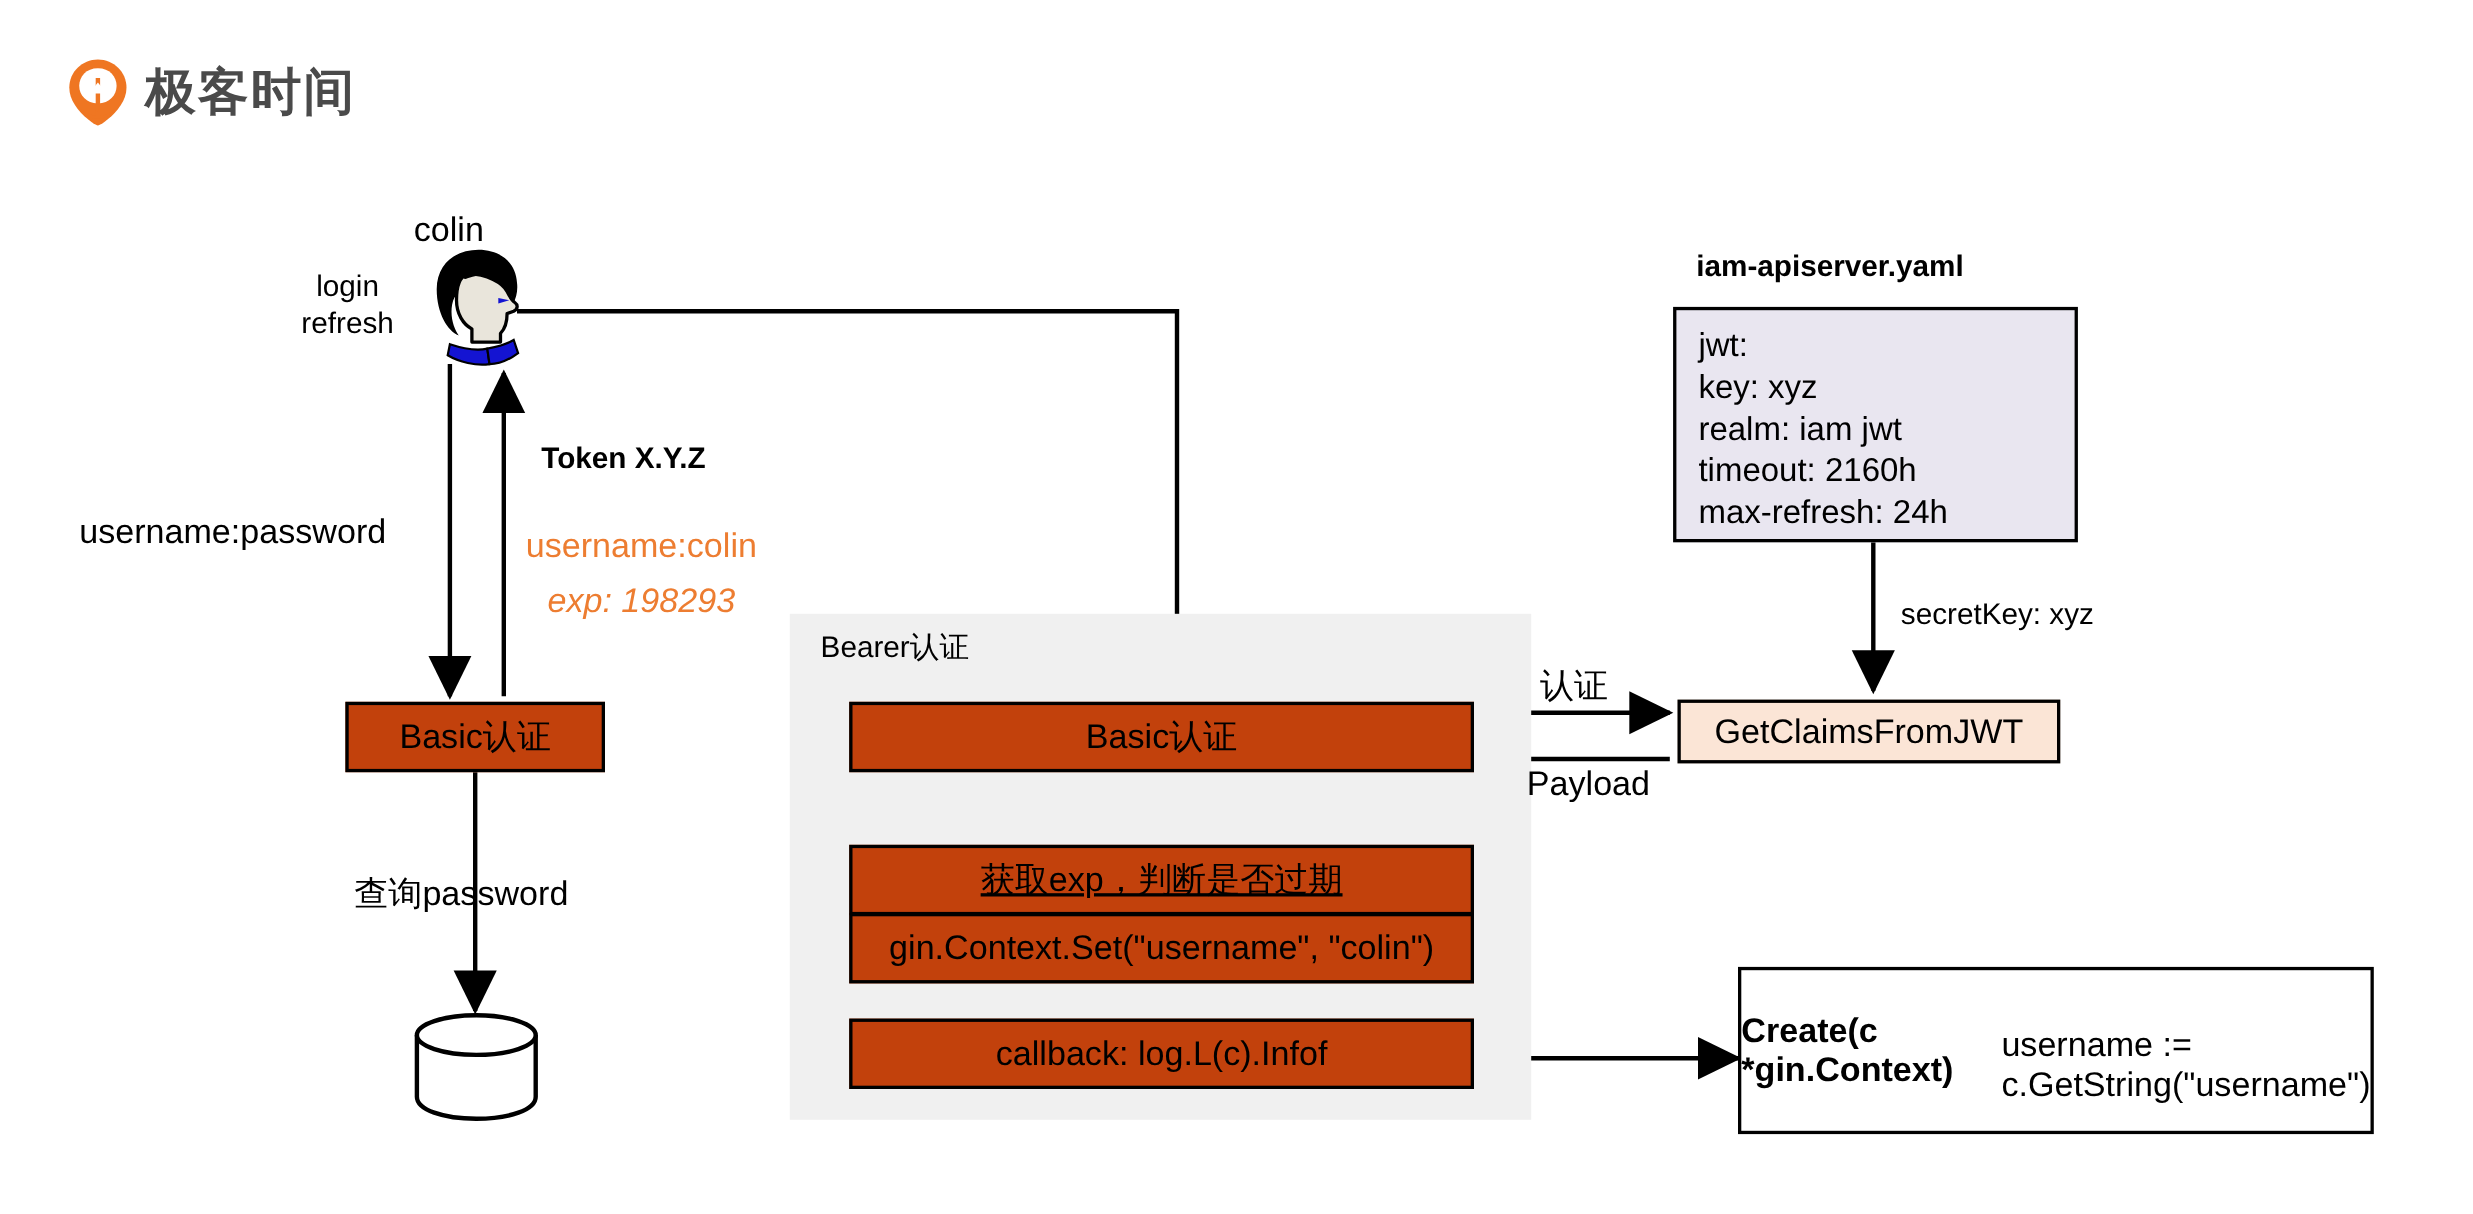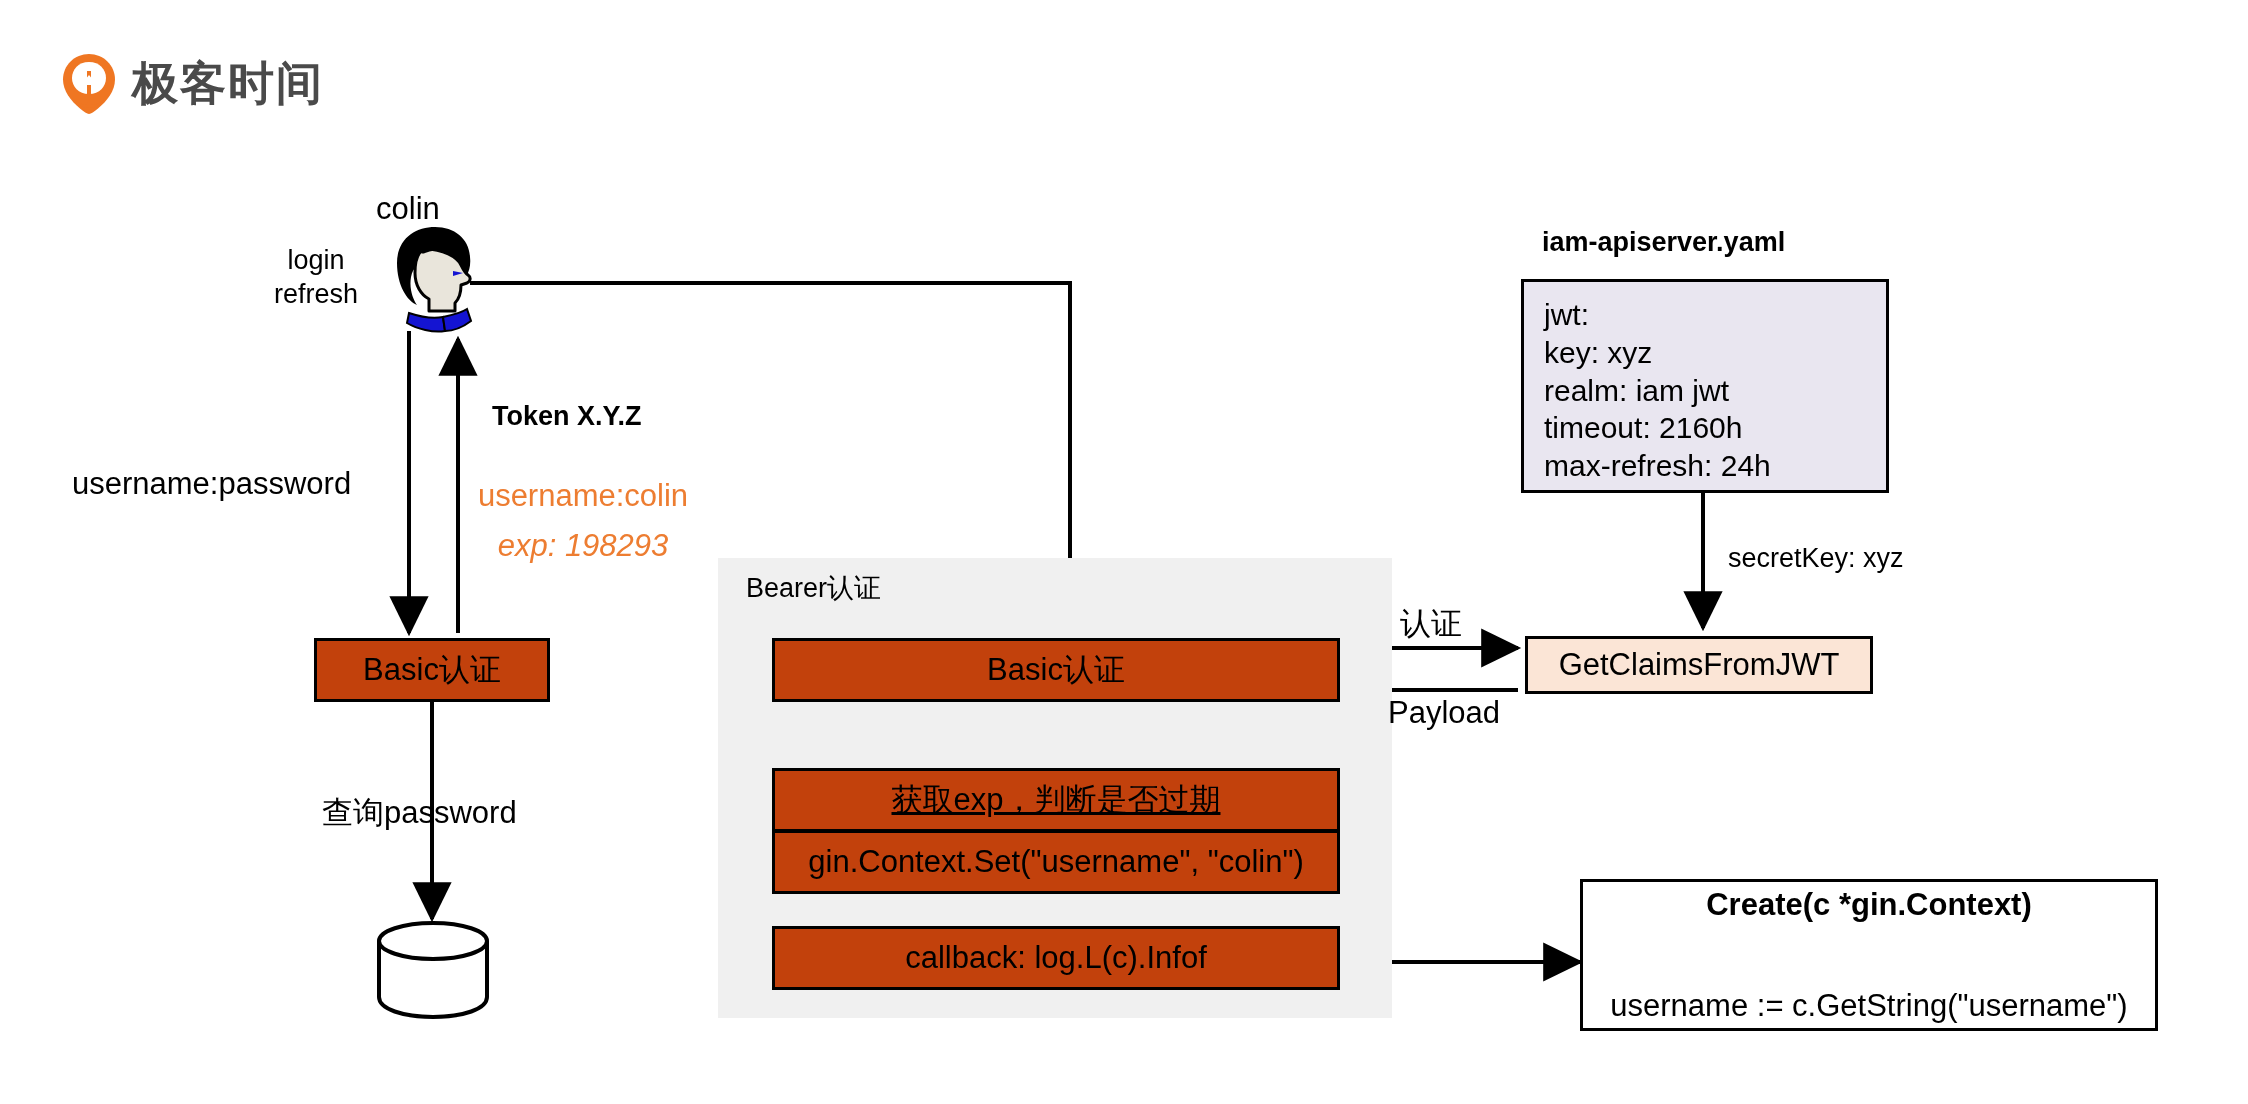--- a/index.html
+++ b/index.html
@@ -23,21 +23,21 @@
   .ctr{text-align:center;}
 
   
   .box{position:absolute;border:3px solid #000;background:#c2410c;box-sizing:border-box;
        display:flex;align-items:center;justify-content:center;font-size:31px;text-align:center;}
   .box.yaml{background:#e9e6f0;display:block;padding:14px 18px 10px 20px;font-size:30px;
             line-height:1.26;text-align:left;}
   .box.peach{background:#fbe5d6;}
   .panel{position:absolute;background:#f0f0f0;}
   .create-box{position:absolute;border:3px solid #000;background:#fff;box-sizing:border-box;
-              display:flex;flex-direction:column;justify-content:center;align-items:center;gap:39px;}
+              display:flex;flex-direction:row;justify-content:center;align-items:center;gap:39px;}
   .create-title{font-size:31px;font-weight:700;}
   .create-body{font-size:31px;margin-top:26px;}
 </style>
 </head>
 <body>
 
 <div id="canvas">
 
   <div class="logo-wrap">
     <div class="logo-mark">

